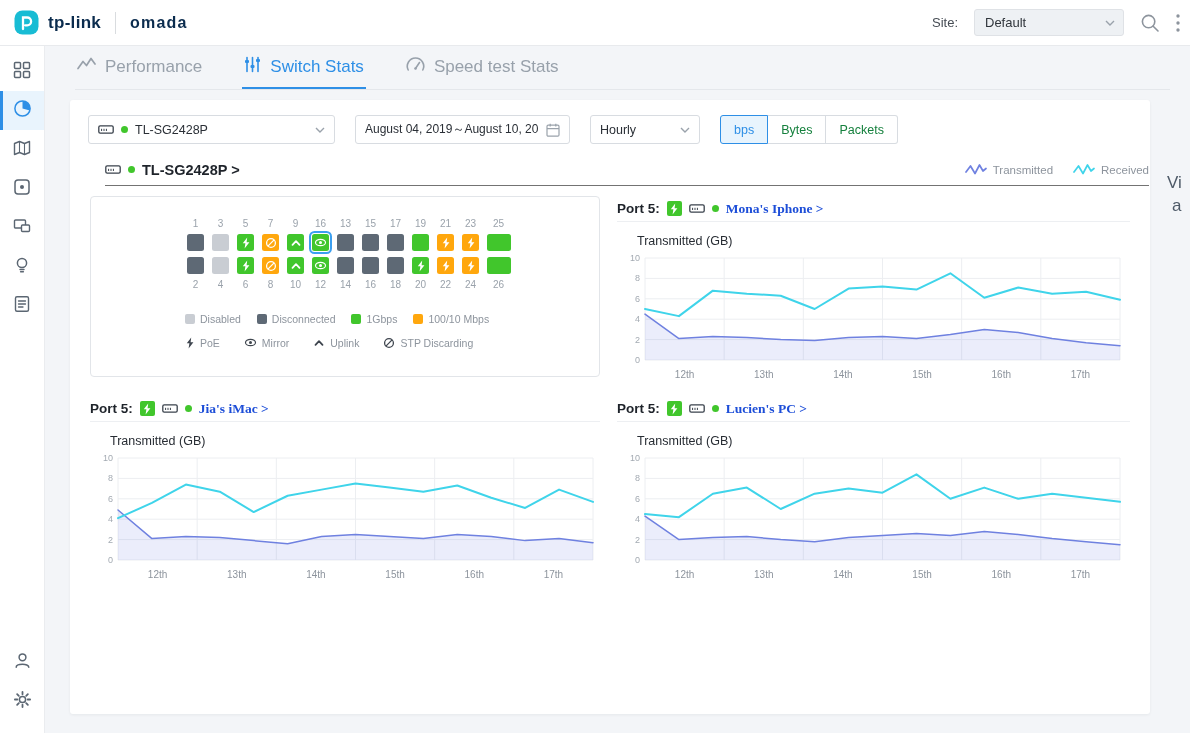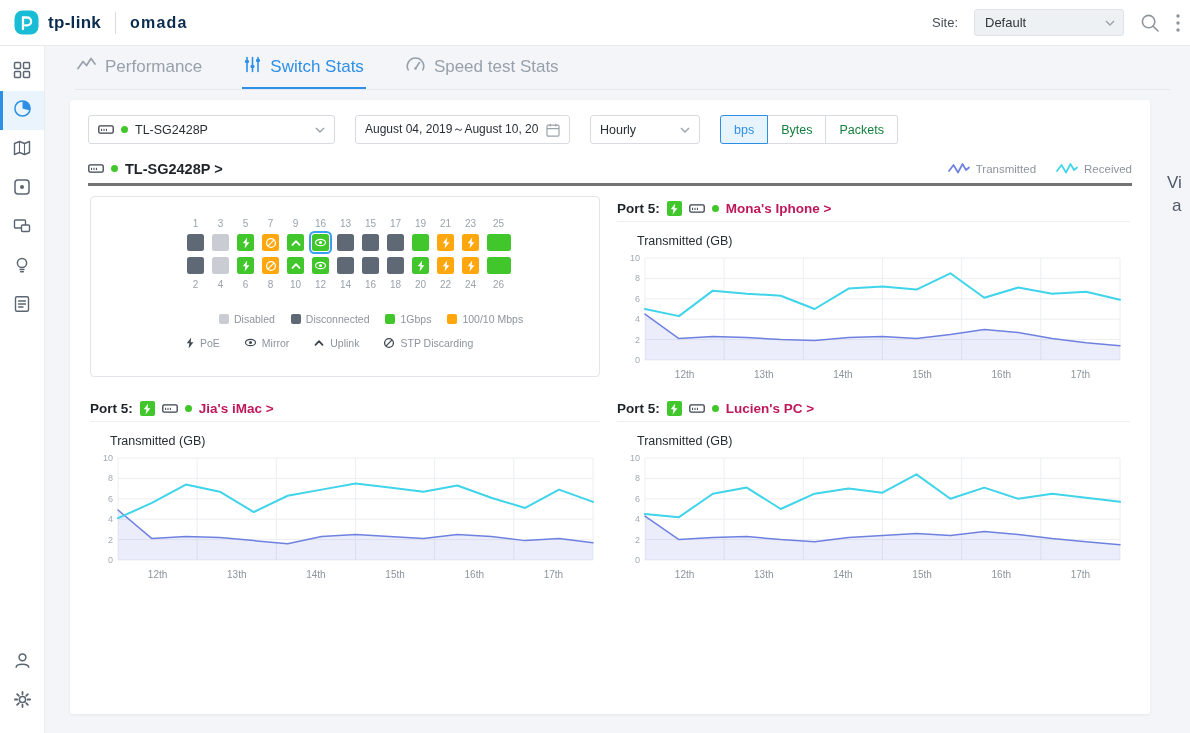--- a/index.html
+++ b/index.html
@@ -48,22 +48,22 @@
   .select.interval { width:110px; }
   .sel-text { flex:1; white-space:nowrap; overflow:hidden; }
   .seg { display:flex; }
   .seg-btn { height:29px; padding:0 13px; background:#fff; border:1px solid #d8dce1; border-left-width:0;
              font-size:12.5px; color:#15803d; cursor:pointer; font-family:inherit; }
   .seg-btn:first-child { border-left-width:1px; border-radius:3px 0 0 3px; }
   .seg-btn:last-child { border-radius:0 3px 3px 0; }
   .seg-btn.active { background:#e8f4fd; border:1px solid #2e8fe6; color:#2e8fe6; }
 
   
-  .section-row { position:absolute; left:18px; top:54px; width:1044px; height:32px; display:flex;
-                 align-items:center; border-bottom:3px solid #737373; }
+  .section-row { position:absolute; left:35px; top:54px; width:1044px; height:32px; display:flex;
+                 align-items:center; border-bottom:1px solid #737373; }
   .section-title { display:flex; align-items:center; gap:7px; font-size:14.5px; font-weight:bold; color:#1e232a; cursor:pointer; }
   .sec-legend { margin-left:auto; display:flex; align-items:center; gap:20px; font-size:11.5px; color:#8d949d; }
   .lg2 { display:flex; align-items:center; gap:6px; }
   .zz { display:block; }
   .zz-t { stroke:#6f81e0; }
   .zz-r { stroke:#3fd4ea; }
 
   .dot { width:7px; height:7px; border-radius:50%; background:#41c62c; display:inline-block; flex:none; }
   .sw-glyph { display:flex; color:#3a424c; flex:none; }
   .chev { display:flex; color:#9aa2ab; flex:none; }
@@ -80,37 +80,37 @@
   .port { width:17px; height:17px; border-radius:2.5px; display:flex; align-items:center; justify-content:center;
           color:#fff; cursor:pointer; flex:none; }
   .pcol .port + .port { margin-top:6px; }
   .port.wide { width:24px; }
   .port.disabled, .lg-sw.disabled { background:#c9cdd3; }
   .port.disconnected, .lg-sw.disconnected { background:#5e6975; }
   .port.g1, .lg-sw.g1 { background:#41c62c; }
   .port.m100, .lg-sw.m100 { background:#ffa70d; }
   .port.selected { outline:2px solid #3b9ff0; outline-offset:1.5px; }
   .pm-legend { position:absolute; left:94px; display:flex; align-items:center; gap:16px; font-size:10.5px; color:#8d949d; }
-  .pm-legend.r1 { top:116px;margin-left:34px; }
+  .pm-legend.r1 { top:116px; }
   .pm-legend.r2 { top:139px; gap:24px; }
   .lg-item { display:flex; align-items:center; gap:5px; white-space:nowrap; }
   .lg-sw { width:10px; height:10px; border-radius:2px; flex:none; }
   .lg-icon { color:#3e454e; display:flex; flex:none; }
 
   
   .panel { position:absolute; }
   .panel.tr { left:547px; top:96px; width:513px; }
   .panel.bl { left:20px;  top:296px; width:510px; }
   .panel.br { left:547px; top:296px; width:513px; }
   .panel-header { display:flex; align-items:center; gap:7px; height:26px; border-bottom:1px solid #edeff2;
                   font-size:13.5px; cursor:pointer; }
   .ph-port { font-weight:bold; color:#1e232a; }
   .poe-badge { width:15px; height:15px; border-radius:2px; background:#41c62c; color:#fff;
                display:flex; align-items:center; justify-content:center; flex:none; }
-  .ph-name { font-weight:bold; color:#be185d; }
+  .ph-name { font-weight:bold; color:#1d4ed8;font-family:Liberation Serif, serif; }
   .chart-title { margin:12px 0 4px 20px; font-size:12.5px; color:#272c33; }
   .chart-svg { display:block; margin-left:4px; }
 
   
   .edge-frag { position:absolute; left:1167px; top:171px; font-size:17px; color:#4e5a68; line-height:23px; z-index:2; }
   .edge-frag .l2 { margin-left:5px; display:block; }
 </style>
 </head>
 <body>
 

